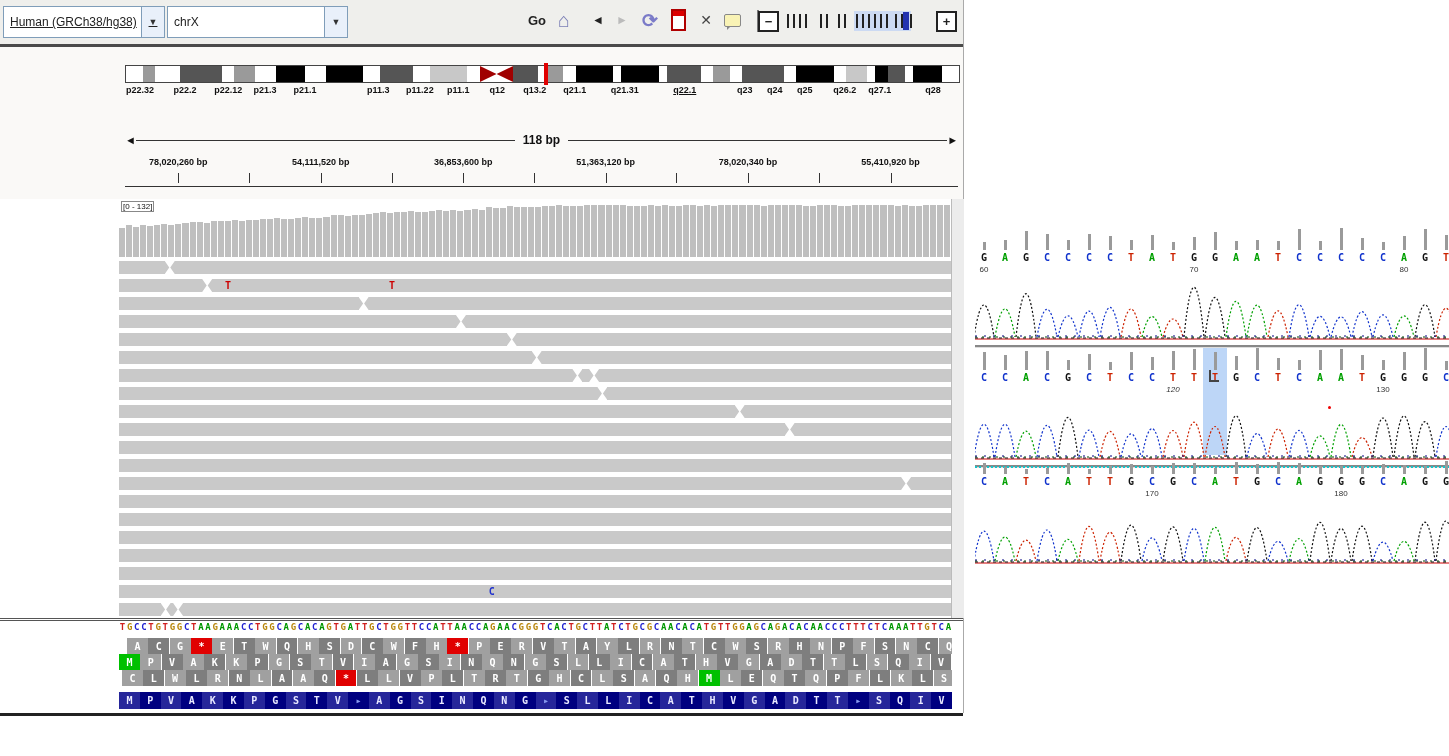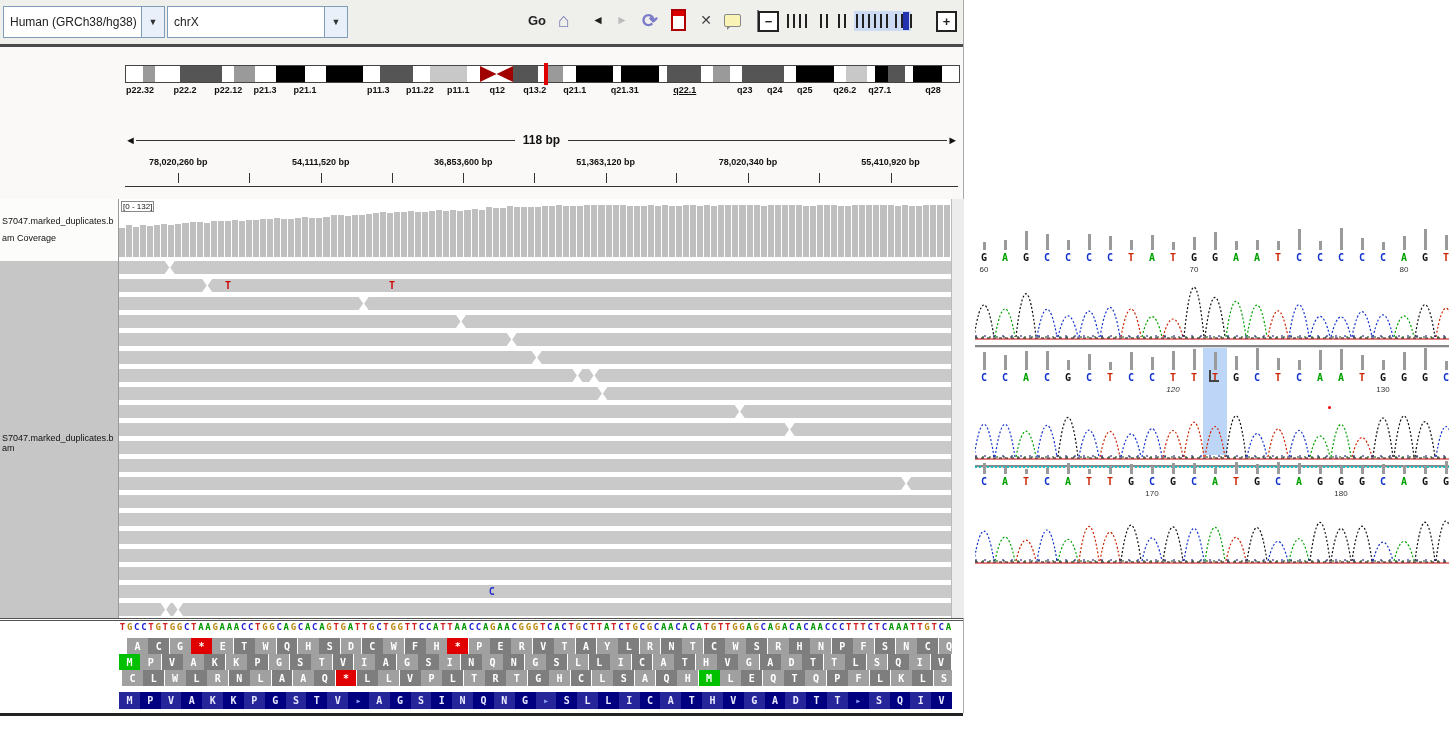--- a/index.html
+++ b/index.html
@@ -83,21 +83,21 @@
   .cyan{position:absolute;left:0;width:474px;border-top:2px dotted #17c3c9;}
   .reddot{position:absolute;width:3px;height:3px;background:#e00;border-radius:50%;}
 </style>
 </head>
 <body>
 
 <div id="app">
   <div class="igv">
 
     <div class="toolbar">
-      <div class="combo" style="left:3px;width:160px;">
+      <div class="combo" style="left:3px;width:160px;text-decoration:underline;">
         <span class="val">Human (GRCh38/hg38)</span>
         <span class="dd">▼</span>
       </div>
       <div class="combo" style="left:167px;width:179px;">
         <span class="val">chrX</span>
         <span class="dd">▼</span>
       </div>
       <span class="golbl" style="left:528px;">Go</span>
       <span class="tbicon" style="left:552px;color:#7b7fb5;font-size:20px;">⌂</span>
       <span class="tbicon" style="left:586px;color:#222;font-size:12px;">◄</span>
@@ -230,26 +230,20 @@
           <div class="tickmark" style="left: 14.9%;"></div>
           <div class="tickmark" style="left: 32%;"></div>
           <div class="tickmark" style="left: 49.1%;"></div>
           <div class="tickmark" style="left: 66.2%;"></div>
           <div class="tickmark" style="left: 83.3%;"></div>
         </div>
       <div class="baseline"></div>
     </div>
 
     <div class="tracks">
-      <div class="lblcol">
-        <div class="covlbl">S7047.marked_duplicates.bam Coverage</div>
-        <div class="alnlblbg">
-          <div class="alnlbl">S7047.marked_duplicates.bam</div>
-        </div>
-      </div>
       <div class="datacol">
         <div class="covtrack" id="covtrack">
           <span class="covrange">[0 - 132]</span>
         <div class="covbar" style="left: 0px; width: 6.05085px; height: 29.12px;"></div>
             <div class="covbar" style="left: 7.05085px; width: 6.05085px; height: 31.8687px;"></div>
             <div class="covbar" style="left: 14.1017px; width: 6.05085px; height: 29.9733px;"></div>
             <div class="covbar" style="left: 21.1525px; width: 6.05085px; height: 31.6282px;"></div>
             <div class="covbar" style="left: 28.2034px; width: 6.05085px; height: 31.5007px;"></div>
             <div class="covbar" style="left: 35.2542px; width: 6.05085px; height: 32.0603px;"></div>
             <div class="covbar" style="left: 42.3051px; width: 6.05085px; height: 32.8614px;"></div>

